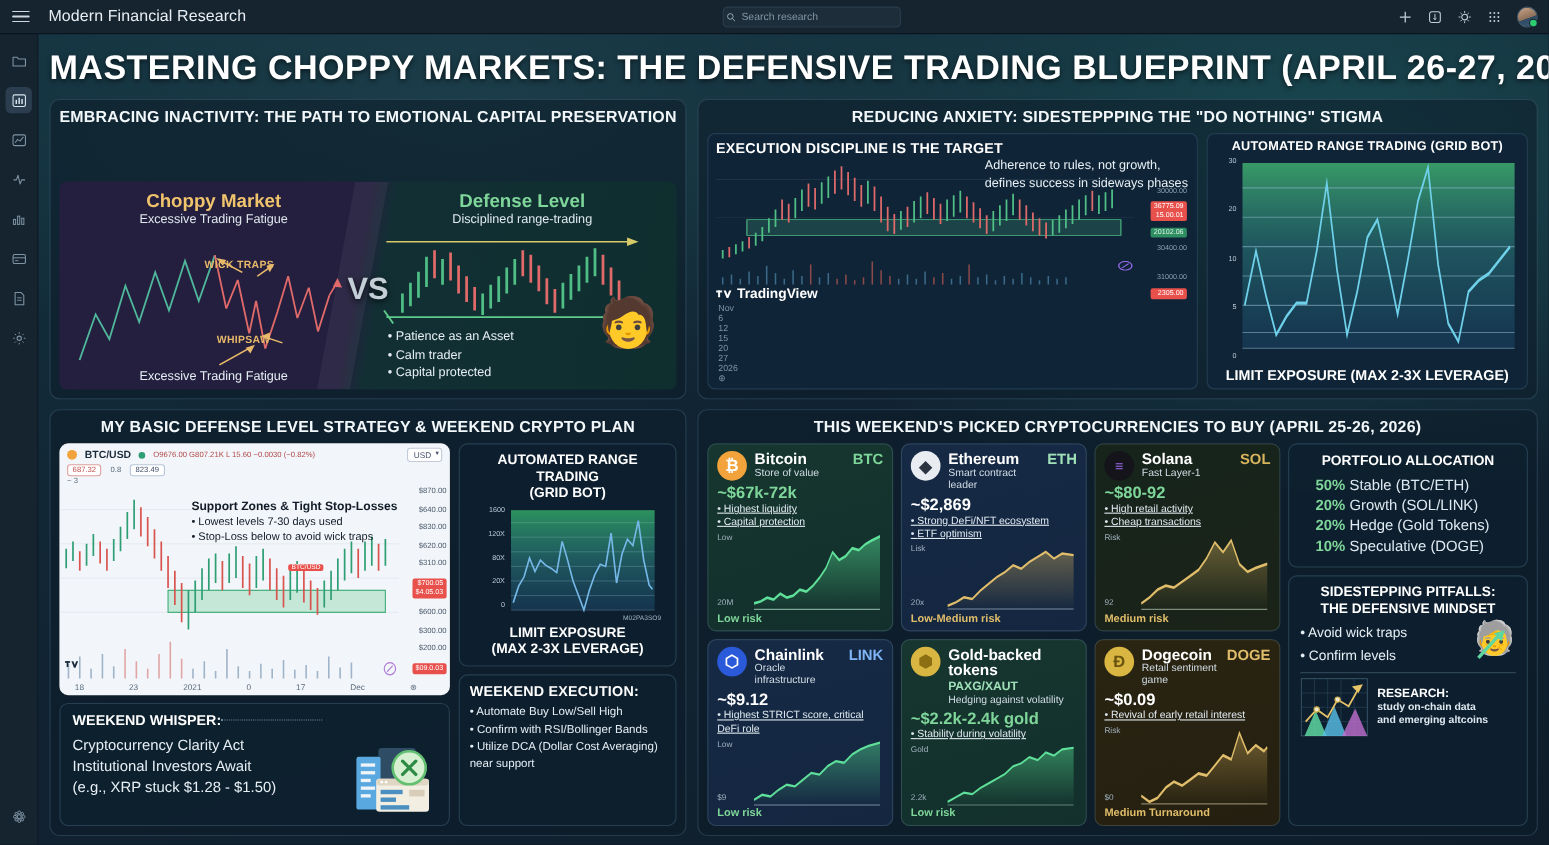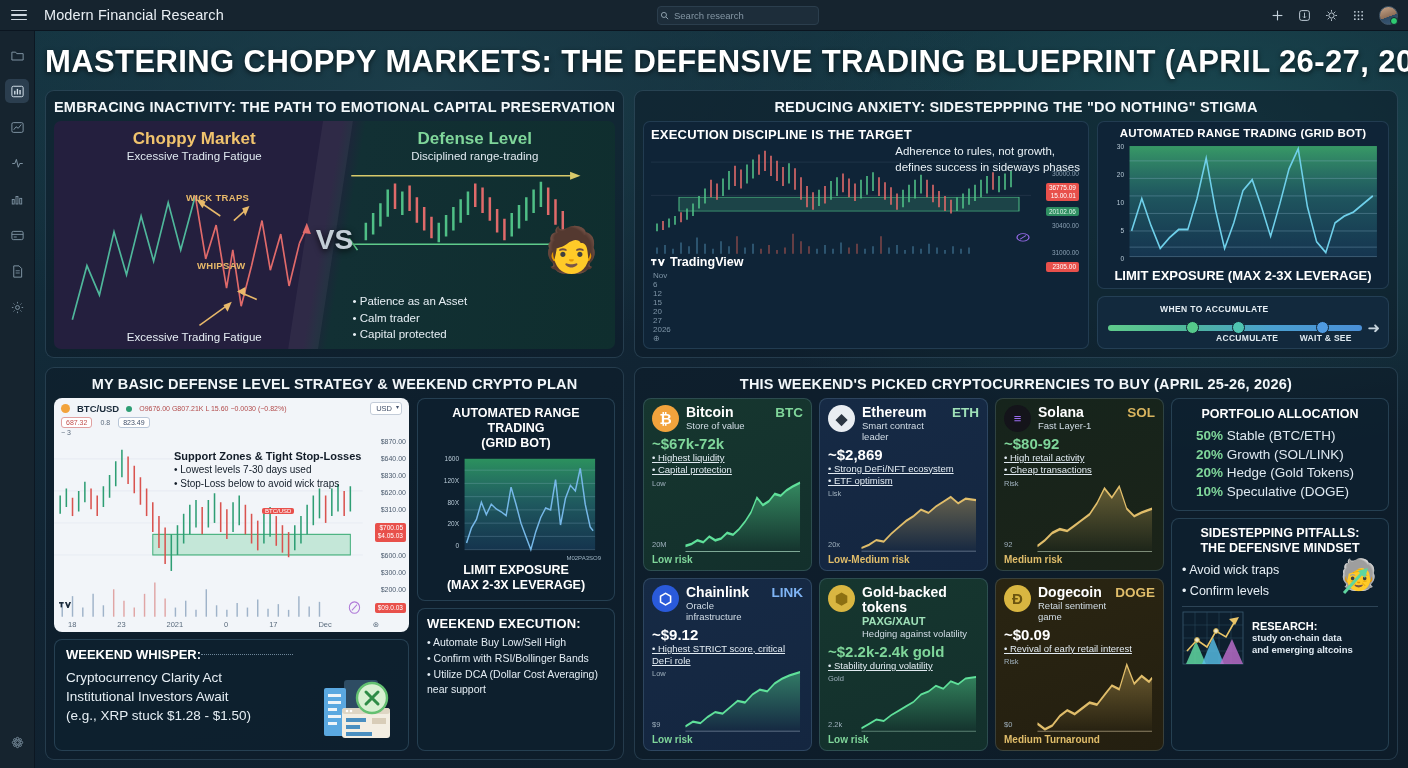--- a/index.html
+++ b/index.html
@@ -89,21 +89,21 @@
     background:rgba(13,28,40,.55);
     border:1px solid rgba(96,140,165,.28);
     border-radius:9px;
     padding:5px 8px 8px;
     display:flex;flex-direction:column;min-width:0;
   }
   .panel-head{
     text-align:center;color:#f2f7fa;font-size:14.5px;font-weight:bold;
     letter-spacing:.2px;padding:3px 0 6px;white-space:nowrap;
   }
-  .panel-a{flex:0 0 579px;}
+  .panel-a{flex:0 0 579px;gap:44px;}
   .panel-b{flex:1;}
   .panel-c{flex:0 0 579px;}
   .panel-d{flex:1;}
 
   
   .vs-box{
     flex:1;border-radius:7px;display:flex;position:relative;overflow:hidden;
     background:linear-gradient(100deg,#241f3e 0%,#241f3e 48%,#123034 52%,#0f2e2e 100%);
   }
   .vs-half{flex:1;padding:8px 10px 6px;position:relative;display:flex;flex-direction:column;}
@@ -648,32 +648,20 @@
                   <span>30</span>
                   <span>20</span>
                   <span>10</span>
                   <span>5</span>
                   <span>0</span>
                 </div>
               </div>
               <div class="gb-foot">LIMIT EXPOSURE (MAX 2-3X LEVERAGE)</div>
             </div>
 
-            <div class="slider-card">
-              <div class="sl-label">WHEN TO ACCUMULATE</div>
-              <div class="sl-track">
-                <div class="sl-bar"></div>
-                <div class="sl-knob" style="left:29%;background:#55c98b;"></div>
-                <div class="sl-knob" style="left:46%;background:#4fc3b0;"></div>
-                <div class="sl-knob" style="left:77%;background:#4f9ae0;"></div>
-                <div class="sl-arrow">➜</div>
-                <div class="sl-cap" style="left:40%;top:16px;">ACCUMULATE</div>
-                <div class="sl-cap" style="left:71%;top:16px;">WAIT &amp; SEE</div>
-              </div>
-            </div>
           </div>
         </div>
       </div>
     </div>
 
     <div class="row row2">
 
       <div class="panel panel-c">
         <div class="panel-head">MY BASIC DEFENSE LEVEL STRATEGY &amp; WEEKEND CRYPTO PLAN</div>
         <div style="flex:1;display:flex;gap:8px;min-height:0;">

